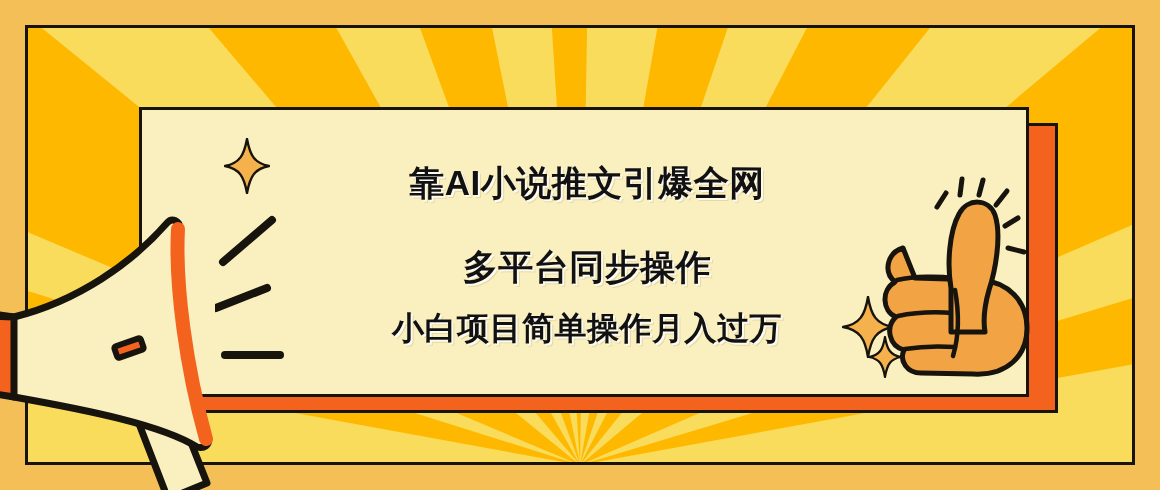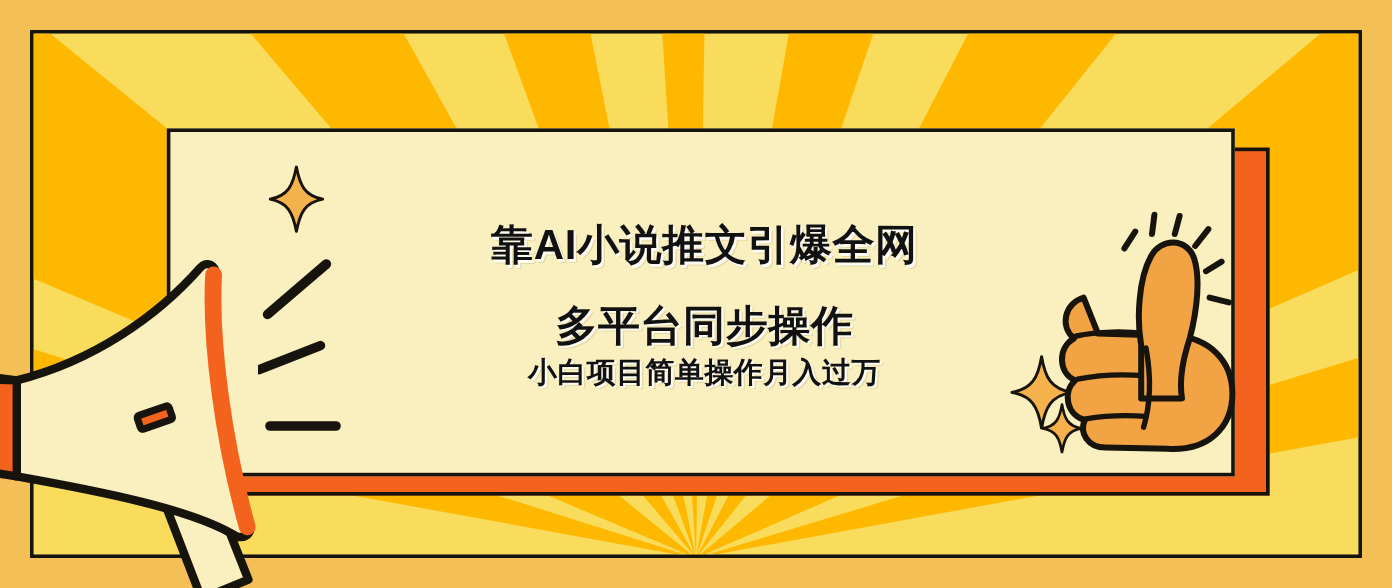--- a/index.html
+++ b/index.html
@@ -36,34 +36,34 @@
     background:#FAEFBE;
     border:3px solid #17130d;
     box-sizing:border-box;
     overflow:visible;
   }
 
   
   #headline{
     position:absolute;left:0;top:0;width:890px;height:290px;
     display:flex;flex-direction:column;align-items:center;justify-content:center;
-    gap:7px;
+    gap:25px;
     pointer-events:none;
   }
   .hl-line{
     color:#111111;
     font-weight:bold;
     letter-spacing:0.5px;
     line-height:1.12;
     text-shadow:2px 2px 0 rgba(255,255,255,.85), 3px 3px 0 rgba(180,160,90,.28);
     white-space:nowrap;
   }
   .hl-1{font-size:35px;}
   .hl-2{font-size:35px;margin-top:20px;}
-  .hl-3{font-size:24px;}
+  .hl-3{font-size:32px;}
 
   
   .sparkle{position:absolute;}
   .sparkle svg{display:block;}
 
   
   #megaphone{position:absolute;left:-8px;top:215px;width:360px;height:290px;}
   #megaphone svg{display:block;overflow:visible;}
 
   

